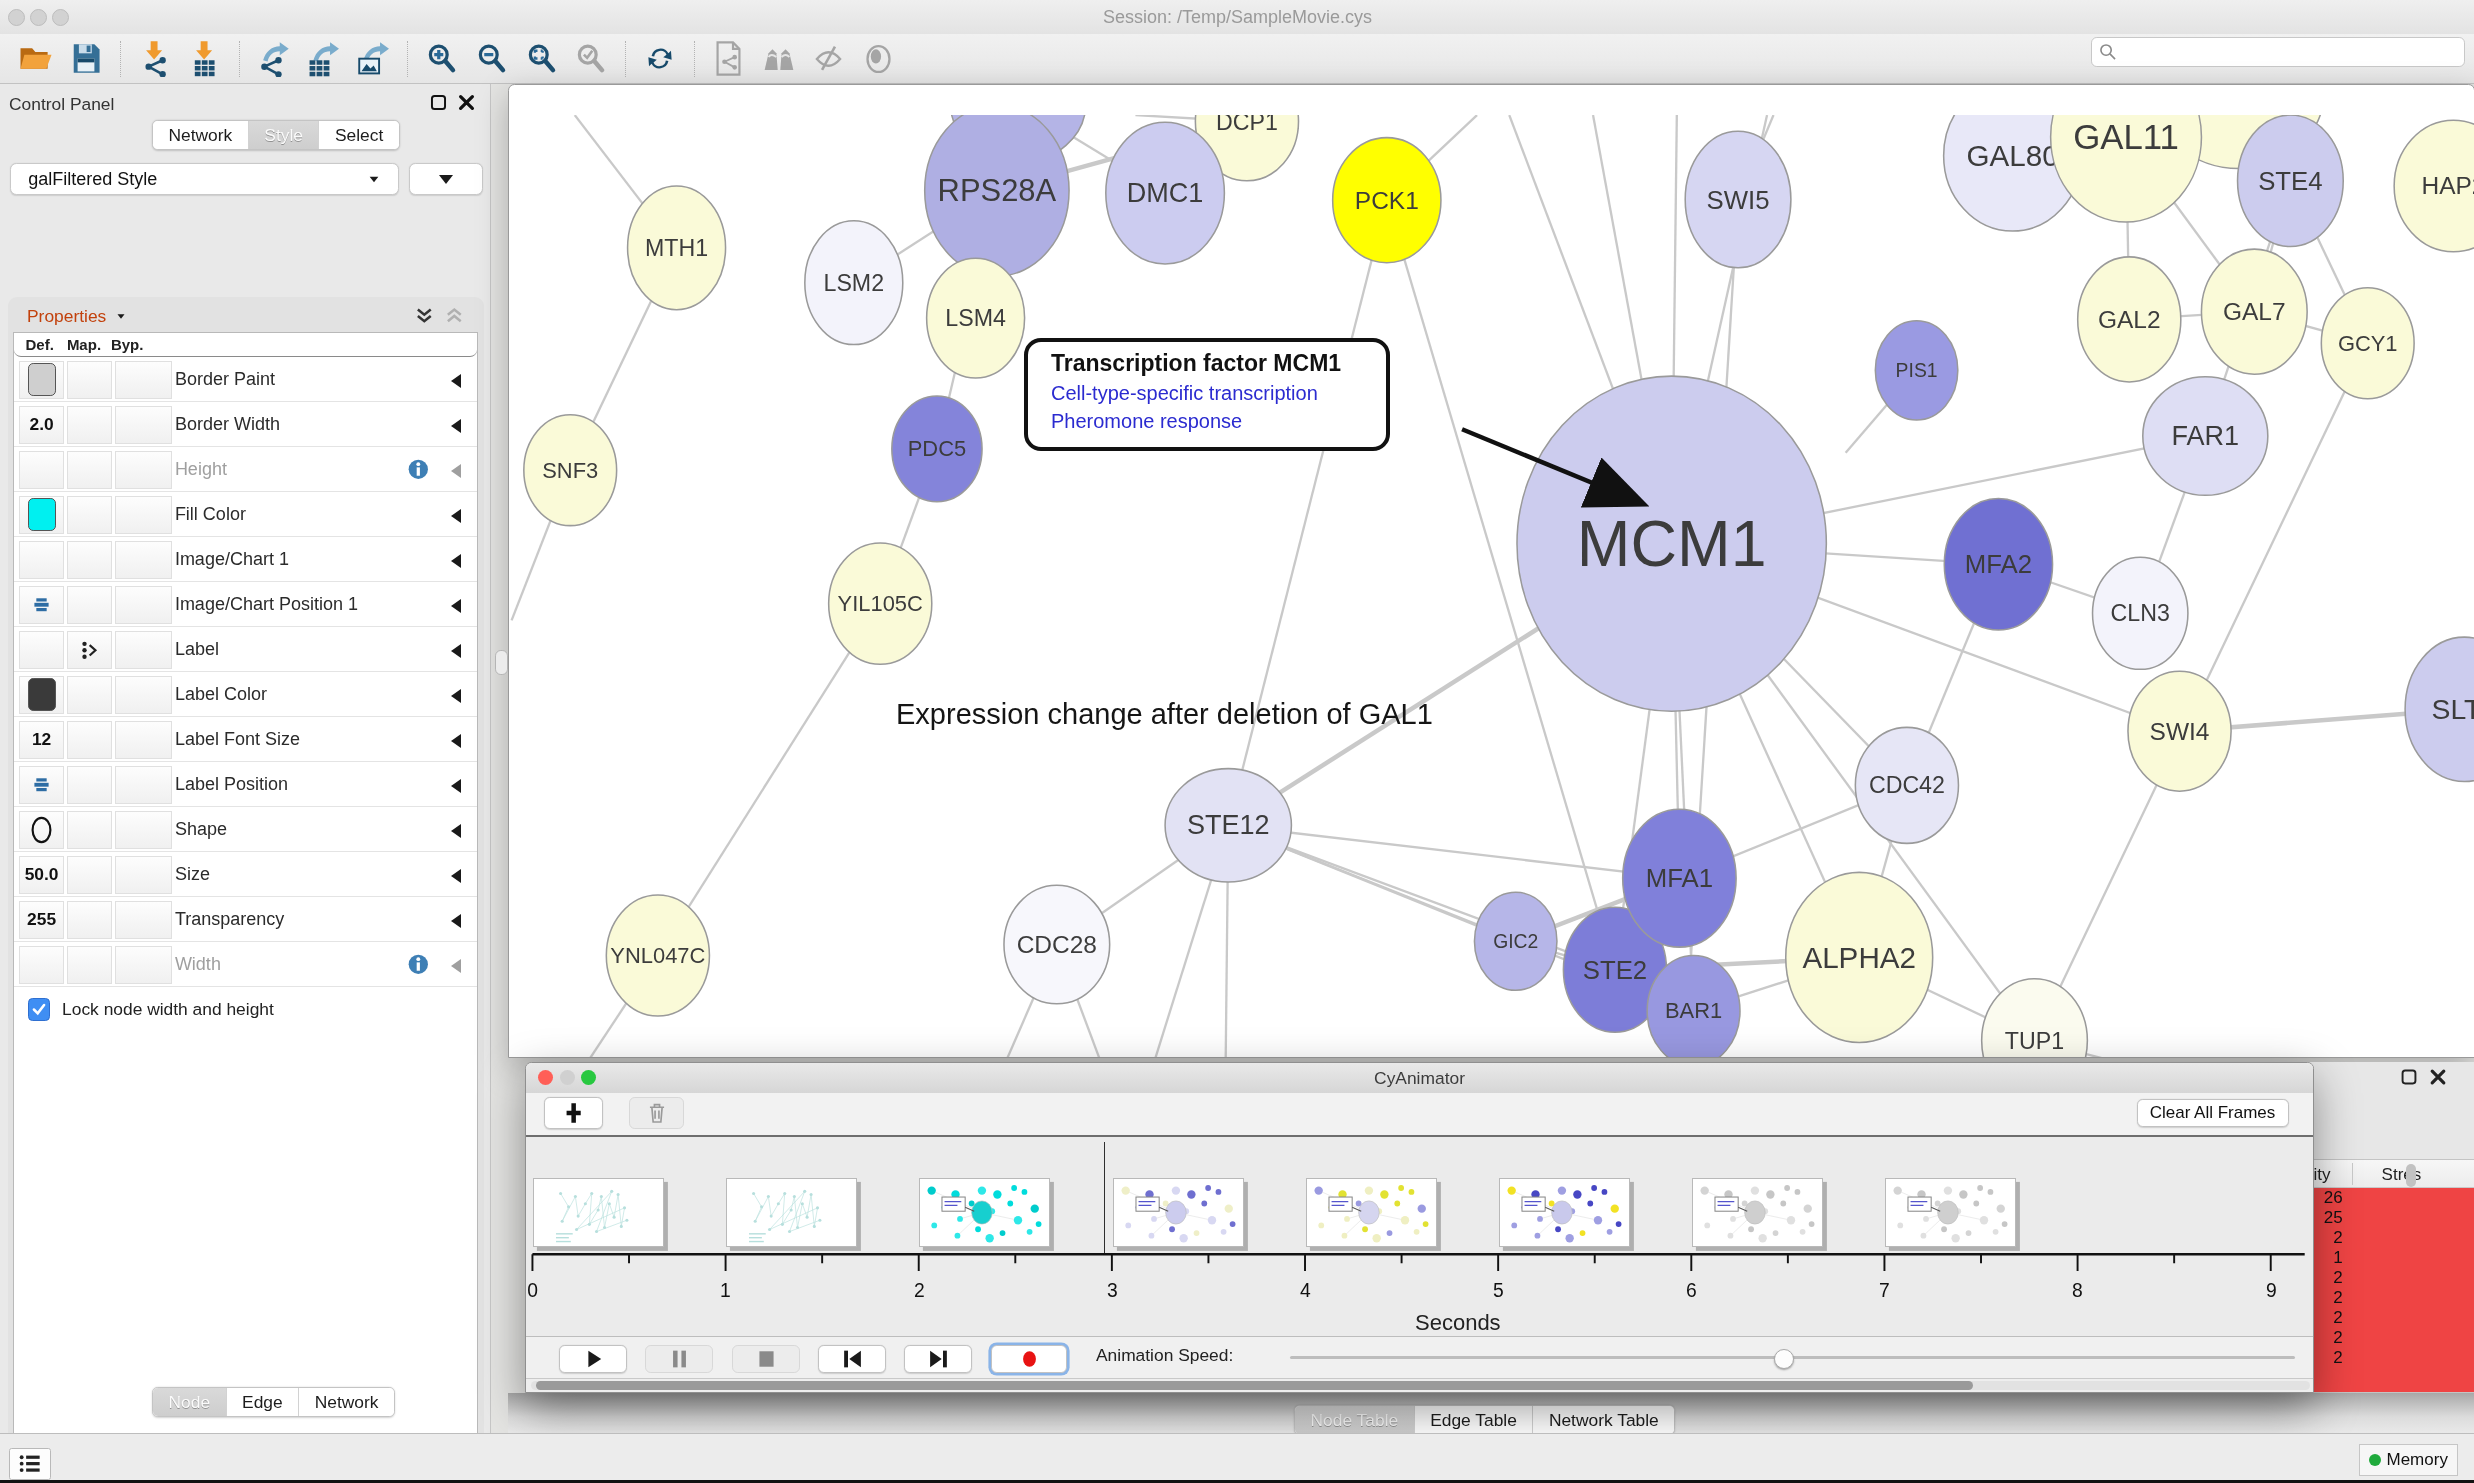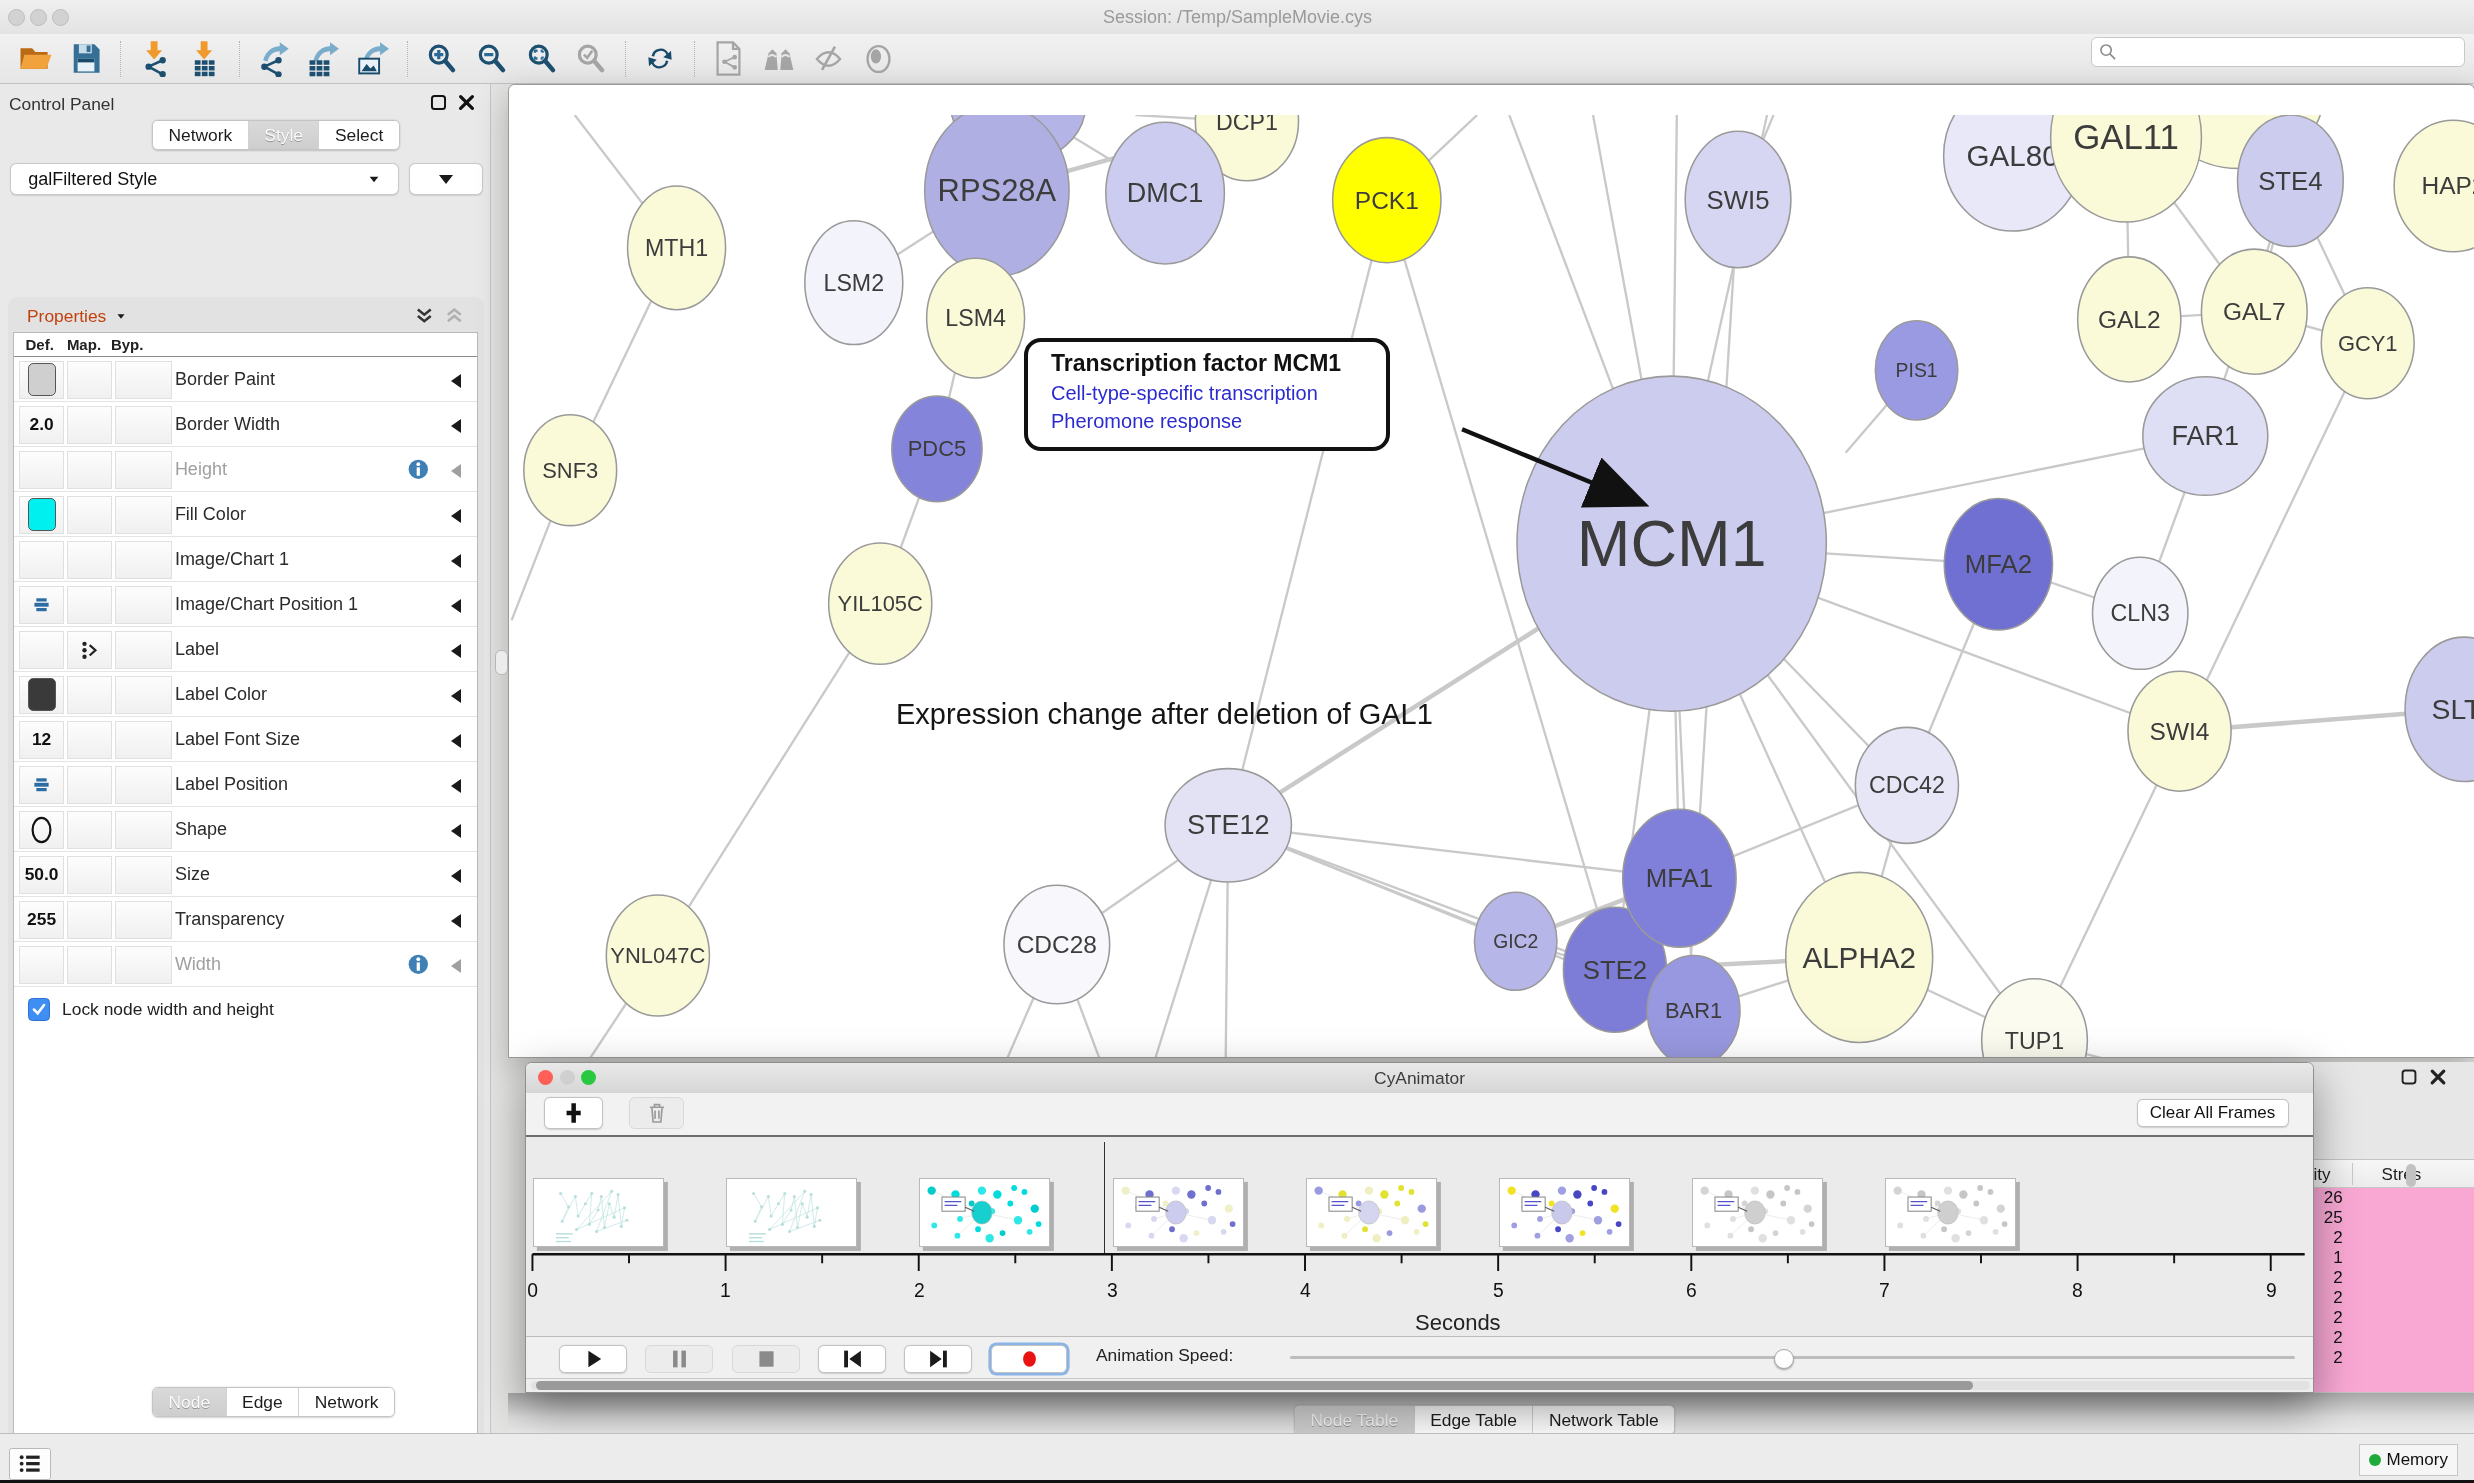--- a/index.html
+++ b/index.html
@@ -28,21 +28,21 @@
   .seg .tab{padding:0 15.5px;line-height:28px;font-size:17.4px;color:#1d1d1d;border-right:0.6px solid #d2d2d2;background:#fff;white-space:nowrap;}
   .seg .tab:last-child{border-right:none;}
   .seg .tab.sel{background:linear-gradient(#d9d9d9,#cecece);color:#fbfbfb;text-shadow:0 0.6px 0.6px rgba(0,0,0,.3);}
   .dropdown{position:absolute;background:#fff;border:0.6px solid #c9c9c9;border-radius:6.4px;
     box-shadow:0 0.6px 1.3px rgba(0,0,0,.12);display:flex;align-items:center;}
   .dropdown .val{font-size:18px;color:#111;padding-left:17px;flex:1;}
   .caret{width:0;height:0;border-left:7px solid transparent;border-right:7px solid transparent;border-top:9px solid #1a1a1a;}
   .props-box{left:7.7px;top:213px;width:476px;height:1154px;background:#e2e2e2;border-radius:9px;}
   .props-head{left:19.3px;top:9px;font-size:17.4px;color:#c2410c;display:flex;align-items:center;}
   .prop-rows{left:5.2px;top:35px;width:465px;height:1112px;background:#fff;border:0.6px solid #b9b9b9;box-sizing:border-box;overflow:hidden;}
-  .col-heads{position:relative;height:23px;border-bottom:1.3px solid #8a8a8a;font-size:15px;font-weight:bold;color:#222;}
+  .col-heads{position:relative;height:23px;border-bottom:1.3px solid #8a8a8a;font-size:15px;font-weight:bold;color:#222;border-radius:7px;}
   .prop-row{position:relative;height:44px;border-bottom:0.6px solid #e4e4e4;}
   .cell{position:absolute;top:3.9px;height:36px;border:0.6px solid #e0e0e0;background:linear-gradient(#fdfdfd,#f0f0f0);
         display:flex;align-items:center;justify-content:center;}
   .swatch{width:26px;height:31px;border-radius:5.2px;border:0.6px solid #555;}
   .defnum{font-size:17.4px;font-weight:bold;color:#111;}
   .plabel{position:absolute;left:161px;top:0;line-height:44px;font-size:18px;color:#2b2b2b;}
   .plabel.dis{color:#9f9f9f;}
   .rarrow{position:absolute;right:15.5px;top:17px;width:0;height:0;border-top:7px solid transparent;border-bottom:7px solid transparent;border-right:10.3px solid #1a1a1a;}
   .rarrow.dis{border-right-color:#9f9f9f;}
   .lockrow{position:relative;height:45px;display:flex;align-items:center;padding-left:14px;font-size:17.4px;color:#222;}
@@ -56,21 +56,21 @@
   .net-title{width:100%;text-align:center;line-height:30px;font-size:17.4px;color:#3c3c3c;}
   .net-canvas{position:absolute;left:0;top:30px;width:1967px;height:945px;background:#fff;}
   .annotation{position:absolute;left:515px;top:223px;width:335px;height:97px;background:#fff;border:4.5px solid #111;
     border-radius:17px;padding:7.7px 0 0 23px;box-sizing:content-box;z-index:5;}
   .ann-title{font-size:23px;font-weight:bold;color:#111;}
   .ann-link{font-size:20px;color:#2b2bd0;margin-top:5.2px;}
   .net-caption{position:absolute;left:387px;top:583px;font-size:29px;color:#151515;z-index:4;}
   .divider-pill{left:495px;top:650px;width:11px;height:23px;background:#ececec;border:0.6px solid #b5b5b5;border-radius:5.8px;z-index:6;}
   
   .table-panel{left:2292px;top:1062px;width:183px;height:331px;background:#e7e7e7;border-left:0.6px solid #bdbdbd;box-sizing:border-box;}
-  .tp-table{position:absolute;left:2.6px;top:97px;right:0;bottom:0;background:#f9a8d4;border:0.6px solid #c4c4c4;}
+  .tp-table{position:absolute;left:2.6px;top:97px;right:0;bottom:0;background:#ef4444;border:0.6px solid #c4c4c4;}
   .tp-headrow{position:relative;height:27px;background:linear-gradient(#f7f7f7,#ececec);border-bottom:0.6px solid #c9c9c9;
     font-size:17px;color:#222;}
   .tp-row{position:relative;height:20px;font-size:17px;color:#111;}
   .tp-val{position:absolute;left:0;width:46px;text-align:right;}
   .vscroll{position:absolute;right:2.6px;top:3.9px;width:9.7px;height:23px;background:#c2c2c2;border-radius:5.2px;}
   
   .tab-band{left:508px;top:1393px;width:1967px;height:40px;background:linear-gradient(#a8a8a8,#dcdcdc 60%,#e9e9e9);}
   
   .cyanimator{left:525px;top:1062px;width:1789px;height:331px;background:#eeeeee;border:0.6px solid #8f8f8f;
     border-radius:6.4px 6.4px 0 0;box-shadow:0 15.5px 45px rgba(0,0,0,.4);box-sizing:border-box;overflow:hidden;}

